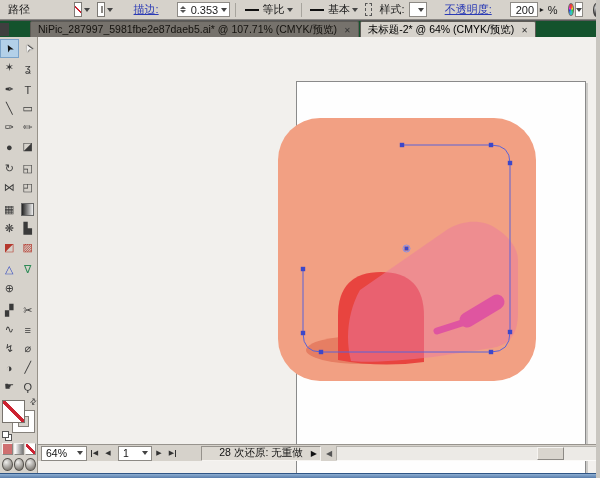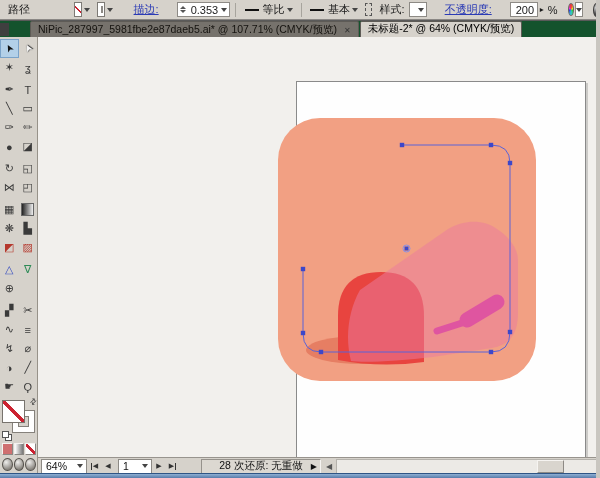--- a/index.html
+++ b/index.html
@@ -31,21 +31,21 @@
   .mini-drop{width:9px;height:13px;background:#fff;border:1px solid #8d8a85;display:flex;align-items:center;justify-content:center;margin-left:1px;}
   .sphere{width:12px;height:12px;border-radius:50%;margin-left:10px;
     background:radial-gradient(circle at 35% 30%,#cfcfcf,#4b4b4b 70%);border:1px solid #3a3a3a;}
   
   .tab-bar{position:absolute;left:0;top:20px;width:600px;height:17px;background:#14532d;
     border-top:1px solid #5a5a5a;display:flex;align-items:flex-end;font-size:10.5px;}
   .tab-notch{position:absolute;left:0;top:2px;width:9px;height:13px;background:#3f3f3f;}
   .tab{display:flex;align-items:center;height:16px;padding:0 7px;margin-right:1px;
     border:1px solid #5e5b56;border-bottom:none;border-radius:2px 2px 0 0;cursor:pointer;}
   .tab.inactive{background:#76726c;color:#15130f;}
-  .tab.active{background:#d6d2cb;color:#000;flex-direction:column;}
+  .tab.active{background:#d6d2cb;color:#000;}
   .tab .x{margin-left:7px;font-size:8px;color:#333;cursor:pointer;}
   .tab:first-of-type{margin-left:30px;}
   
   .tools-panel{position:absolute;left:0;top:37px;width:38px;height:436px;background:#d6d2cb;
     border-right:1px solid #979289;box-sizing:border-box;padding-top:2px;}
   .tool-row{display:flex;}
   .tool-cell{width:19px;height:19px;display:flex;align-items:center;justify-content:center;
     font-size:11px;color:#3a3a3a;cursor:pointer;}
   .tool-cell.active{background:#b3d0e8;outline:1px solid #7aa2c8;outline-offset:-1px;}
   .glyph-cursor{display:inline-block;transform:rotate(-118deg);font-size:10px;}
@@ -67,21 +67,21 @@
   .b.nonef{background:linear-gradient(45deg,transparent 42%,#cc2231 42%,#cc2231 58%,transparent 58%),#fff;}
   .mode-circles{display:flex;gap:1px;padding:3px 1px 0 2px;}
   .mode-circles .c{width:11px;height:11px;border-radius:50%;border:1px solid #55524d;cursor:pointer;
     background:radial-gradient(circle at 35% 30%,#efeeec,#88847e 75%);}
   
   .canvas-area{position:absolute;left:38px;top:37px;width:562px;height:420px;background:#f2f0ed;}
   .artboard{position:absolute;left:258px;top:44px;width:290px;height:406px;background:#fefefe;
     border:1px solid #8a8a8a;box-sizing:border-box;box-shadow:2px 2px 0 rgba(90,90,90,.25);}
   svg.overlay{position:absolute;left:38px;top:37px;}
   
-  .status-bar{position:absolute;left:38px;top:457px;width:562px;height:16px;background:#d6d2cb;
+  .status-bar{position:absolute;left:38px;top:444px;width:562px;height:16px;background:#d6d2cb;
     border-top:1px solid #98948e;display:flex;align-items:center;font-size:10.5px;color:#111;}
   .sb-combo{display:flex;align-items:center;background:#fff;border:1px solid #8d8a85;height:13px;margin-left:3px;cursor:pointer;}
   .sb-combo .val{padding:0 4px;}
   .nav-btn{width:14px;height:13px;display:flex;align-items:center;justify-content:center;
     font-size:7px;color:#333;cursor:pointer;}
   .nav-btn .bar{width:1px;height:7px;background:#333;margin:0 1px;}
   .undo-box{display:flex;align-items:center;justify-content:center;position:relative;width:118px;height:13px;
     margin-left:21px;background:#dcd8d1;border:1px solid;border-color:#96928c #f6f4f1 #f6f4f1 #96928c;font-size:10.5px;}
   .undo-box .expand{position:absolute;right:3px;font-size:8px;color:#111;cursor:pointer;}
   .scroll-left{margin-left:5px;font-size:8px;color:#555;cursor:pointer;}

